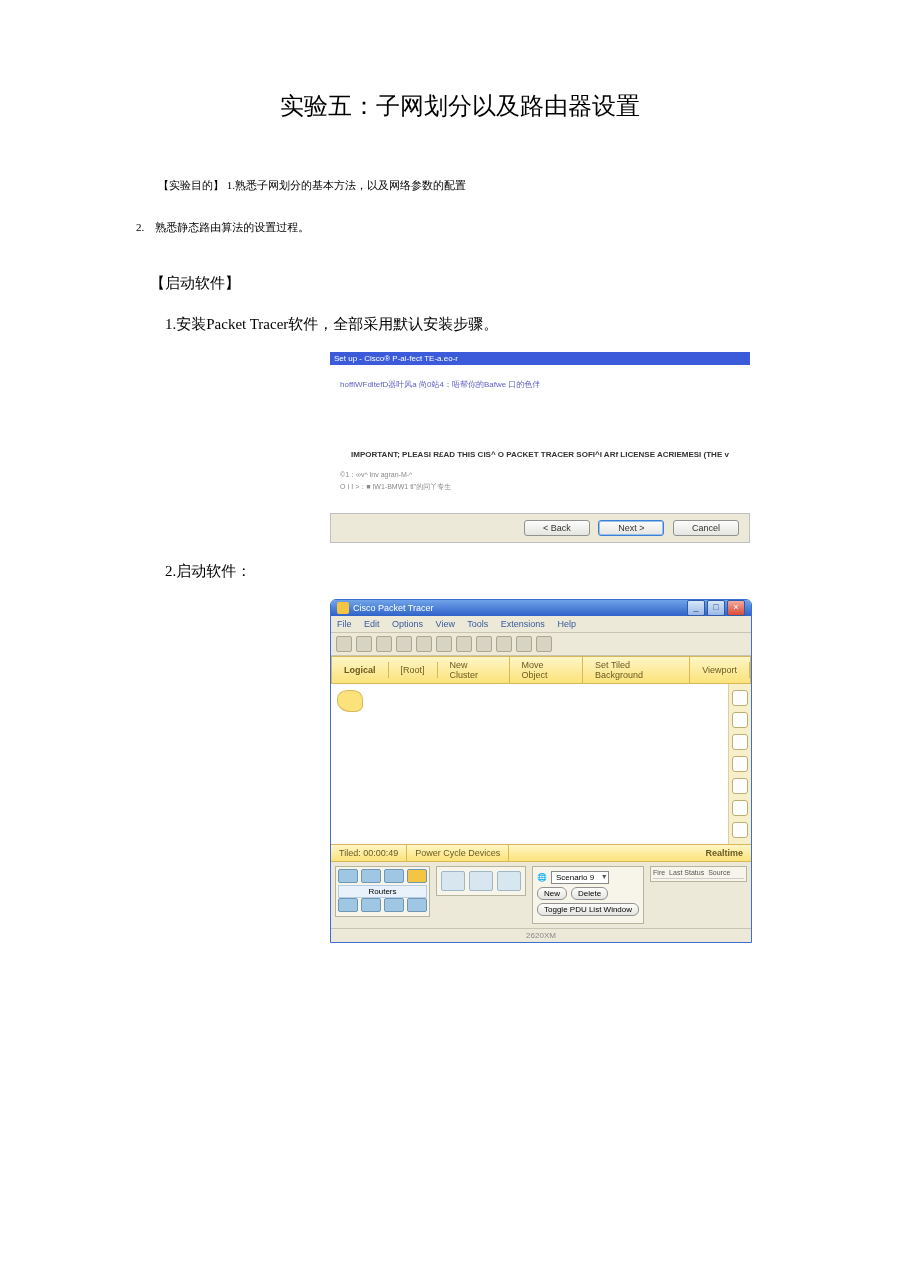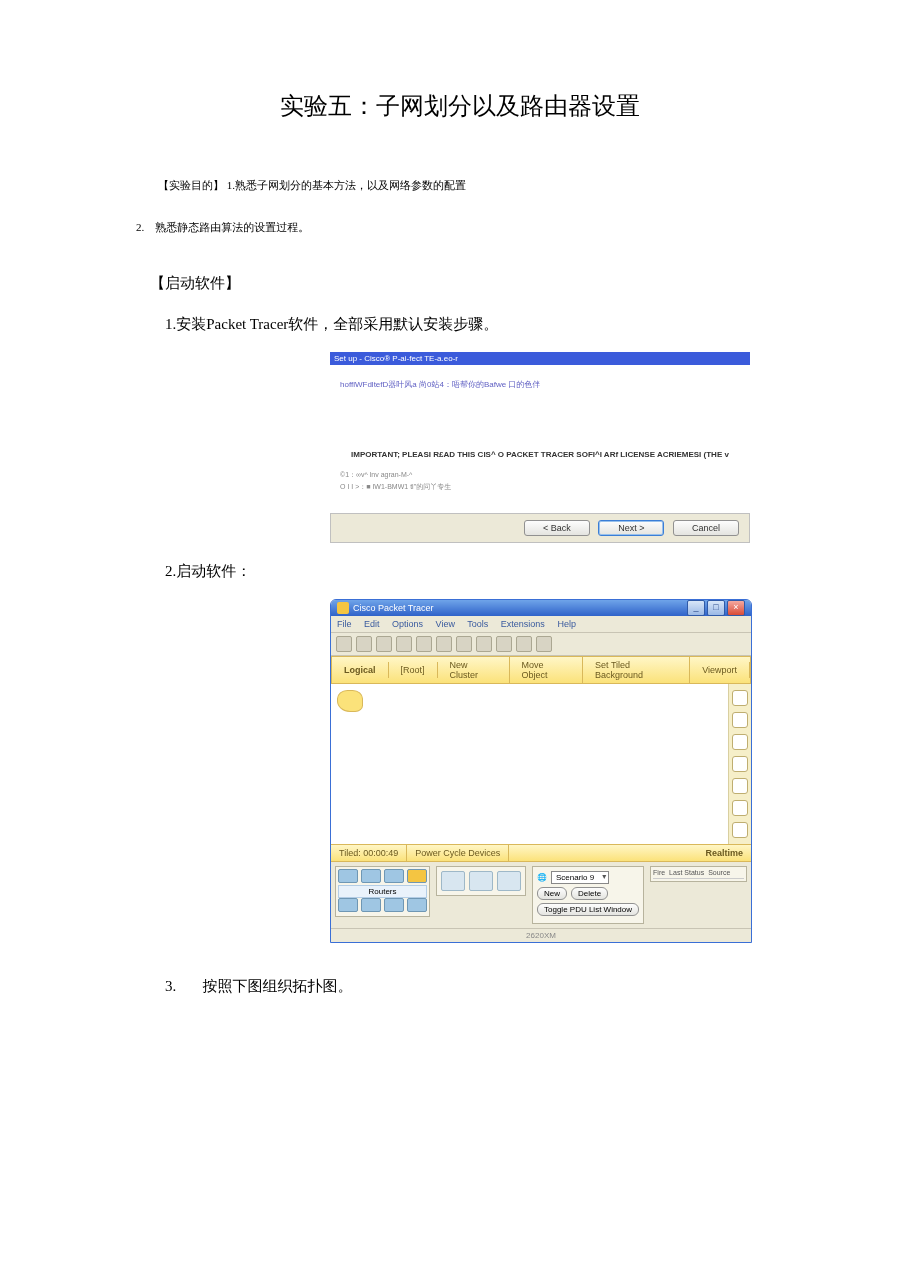--- a/index.html
+++ b/index.html
@@ -456,17 +456,14 @@
             <span>Fire</span>
             <span>Last Status</span>
             <span>Source</span>
           </div>
         </div>
       </div>
       <div class="modelbar">2620XM</div>
     </div>
   </div>
 
-  <p class="step3">
-    <span class="num">3.</span><span>按照下图组织拓扑图。</span>
-  </p>
 
 </div>
 
 </body></html>

